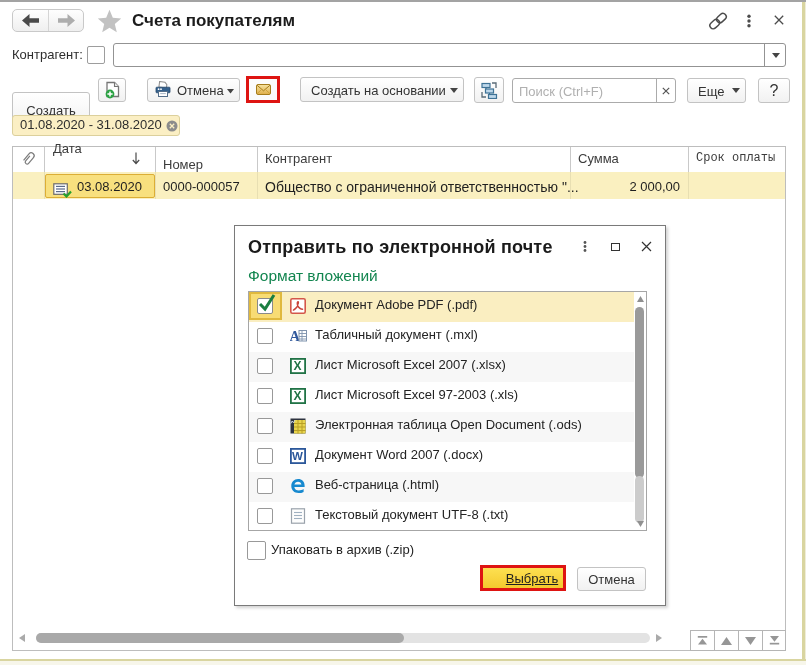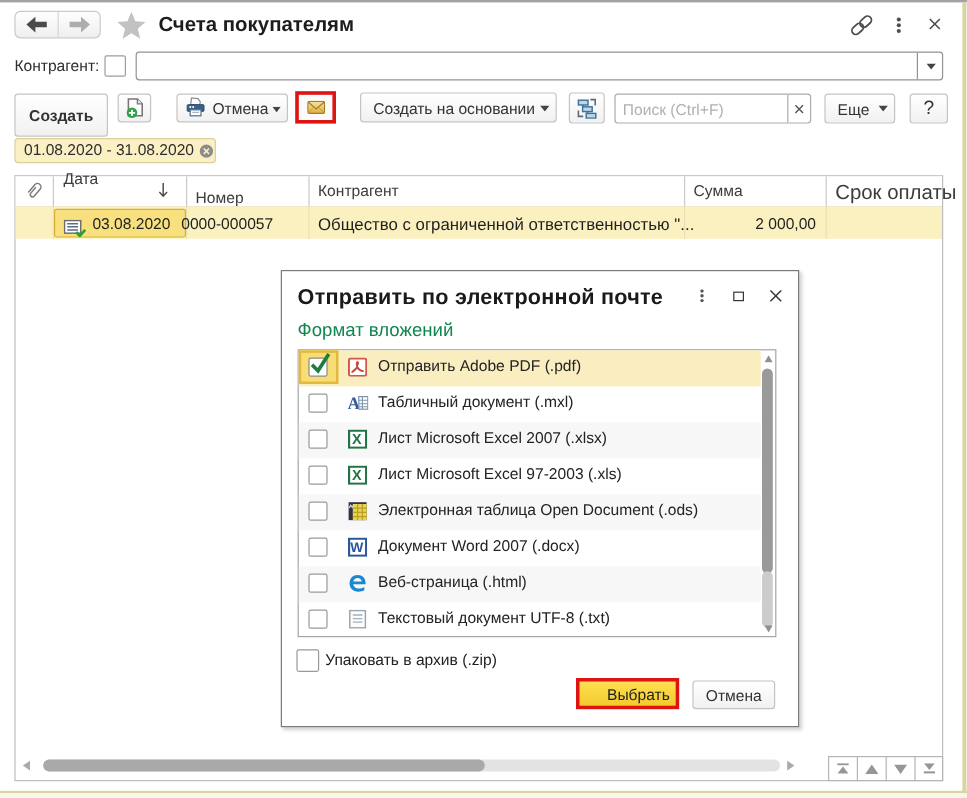--- a/index.html
+++ b/index.html
@@ -48,21 +48,21 @@
 </svg>
 
 <div class="abs" style="left:12px;top:47px;font-size:13px;color:#2e2e2e;">Контрагент:</div>
 <div class="abs" style="left:87px;top:46px;width:18px;height:18px;border:1px solid #9d9d9d;border-radius:2px;background:#fff;box-sizing:border-box;"></div>
 <div class="abs" style="left:113px;top:43px;width:673px;height:24px;border:1px solid #939393;border-radius:3px;background:#fff;box-sizing:border-box;"></div>
 <div class="abs" style="left:764px;top:44px;width:1px;height:22px;background:#939393;"></div>
 <svg class="abs" style="left:772px;top:53px;" width="8" height="5" viewBox="0 0 8 5">
     <path d="M0 0 L8 0 L4 5 Z" fill="#444"></path>
   </svg>
 
-<div class="btn" style="left:12px;top:78px;width:78px;height:36px;font-weight:bold;">Создать</div>
+<div class="btn" style="left:12px;top:92px;width:78px;height:36px;">Создать</div>
 <div class="btn" style="left:98px;top:78px;width:28px;height:24px;"></div>
 <svg class="abs" style="left:104px;top:81px;" width="17" height="18" viewBox="0 0 17 18">
   <path d="M3 1.5 L10.5 1.5 L14.5 5.5 L14.5 15.5 L3 15.5 Z" fill="#fff" stroke="#757575" stroke-width="1.3"></path>
   <path d="M10.5 1.5 L10.5 5.5 L14.5 5.5" fill="#ededed" stroke="#757575" stroke-width="1.1"></path>
   <circle cx="6" cy="13" r="4.4" fill="#2ca344"></circle>
   <path d="M6 10.4 V15.6 M3.4 13 H8.6" stroke="#fff" stroke-width="1.5"></path>
 </svg>
 <div class="btn" style="left:147px;top:78px;width:93px;height:24px;"></div>
 <svg class="abs" style="left:155px;top:81px;" width="16" height="17" viewBox="0 0 16 17">
   <g transform="rotate(7 8 4)">
@@ -136,41 +136,41 @@
 <div class="abs" style="left:688px;top:147px;width:1px;height:25px;background:#c9c9c9;"></div>
 <svg class="abs" style="left:20px;top:150px;" width="17" height="18" viewBox="0 0 17 18">
   <g transform="rotate(40 8.5 9)">
     <path d="M5.6 13.2 L5.6 4.8 a2.9 2.9 0 0 1 5.8 0 L11.4 12.3 a1.9 1.9 0 0 1 -3.8 0 L7.6 5.8" fill="none" stroke="#7d7d7d" stroke-width="1.25"></path>
   </g>
 </svg>
 <div class="abs" style="left:53px;top:141px;font-size:13px;color:#3c3c3c;">Дата</div>
 <div class="abs" style="left:163px;top:157px;font-size:13px;color:#3c3c3c;">Номер</div>
 <div class="abs" style="left:265px;top:151px;font-size:13px;color:#3c3c3c;">Контрагент</div>
 <div class="abs" style="left:578px;top:151px;font-size:13px;color:#3c3c3c;">Сумма</div>
-<div class="abs" style="left:696px;top:151px;font-size:17px;color:#3c3c3c;">Срок оплаты</div>
+<div class="abs" style="left:696px;top:151px;font-size:12px;color:#3c3c3c;font-family:Liberation Mono, monospace;">Срок оплаты</div>
 <svg class="abs" style="left:131px;top:152px;" width="10" height="13" viewBox="0 0 10 13">
   <path d="M5 0.5 V11 M1.8 8 L5 11.5 L8.2 8" fill="none" stroke="#4a4a4a" stroke-width="1.2"></path>
 </svg>
 
 <div class="abs" style="left:13px;top:172px;width:772px;height:27px;background:#faf0c0;"></div>
 <div class="abs" style="left:44px;top:172px;width:1px;height:27px;background:rgba(0,0,0,0.07);"></div>
 <div class="abs" style="left:155px;top:172px;width:1px;height:27px;background:rgba(0,0,0,0.07);"></div>
 <div class="abs" style="left:257px;top:172px;width:1px;height:27px;background:rgba(0,0,0,0.07);"></div>
 <div class="abs" style="left:570px;top:172px;width:1px;height:27px;background:rgba(0,0,0,0.07);"></div>
 <div class="abs" style="left:688px;top:172px;width:1px;height:27px;background:rgba(0,0,0,0.07);"></div>
 <div class="abs" style="left:45px;top:174px;width:110px;height:24px;background:#f8e07e;border:1.5px solid #dcae35;border-radius:2px;box-sizing:border-box;"></div>
 <svg class="abs" style="left:53px;top:183px;" width="19" height="15" viewBox="0 0 19 15">
   <rect x="0.8" y="0.8" width="13.5" height="10.5" fill="#fff" stroke="#6b6b6b" stroke-width="1.2"></rect>
   <line x1="3" y1="3.4" x2="12" y2="3.4" stroke="#5a6a8a" stroke-width="1.2"></line>
   <line x1="3" y1="6" x2="12" y2="6" stroke="#5a6a8a" stroke-width="1.2"></line>
   <line x1="3" y1="8.6" x2="12" y2="8.6" stroke="#5a6a8a" stroke-width="1.2"></line>
   <path d="M10.5 10.5 L13.5 13.5 L18 8.5" fill="none" stroke="#27a12e" stroke-width="2.2"></path>
 </svg>
 <div class="abs" style="left:77px;top:179px;font-size:13px;color:#1f1f1f;">03.08.2020</div>
-<div class="abs" style="left:151px;top:179px;font-size:13px;color:#1f1f1f;">0000-000057</div>
+<div class="abs" style="left:163px;top:179px;font-size:13px;color:#1f1f1f;">0000-000057</div>
 <div class="abs" style="left:265px;top:179px;font-size:14px;color:#1f1f1f;">Общество с ограниченной ответственностью "...</div>
 <div class="abs" style="left:570px;top:179px;width:110px;text-align:right;font-size:13px;color:#1f1f1f;">2 000,00</div>
 
 <svg class="abs" style="left:18px;top:633px;" width="8" height="10" viewBox="0 0 8 10">
     <path d="M7 1 L1 5 L7 9 Z" fill="#aaa"></path>
   </svg>
 <div class="abs" style="left:36px;top:633px;width:614px;height:10px;background:#e3e3e3;border-radius:5px;"></div>
 <div class="abs" style="left:36px;top:633px;width:368px;height:10px;background:#a9a9a9;border-radius:5px;"></div>
 <svg class="abs" style="left:655px;top:633px;" width="8" height="10" viewBox="0 0 8 10">
     <path d="M1 1 L7 5 L1 9 Z" fill="#aaa"></path>
@@ -266,21 +266,21 @@
 <svg class="abs" style="left:290px;top:478px;" width="16" height="16" viewBox="0 0 16 16">
   <path d="M8.1 1.1 C11.9 1.1 14.6 3.6 14.6 7.6 L14.6 8.9 L4.3 8.9 C4.7 11.2 6.4 12.5 8.9 12.5 C10.6 12.5 12 12.1 13.6 11.1 L13.6 13.9 C12.2 14.7 10.5 15.1 8.6 15.1 C4.2 15.1 1.3 12.3 1.3 8.1 C1.3 4 4.1 1.1 8.1 1.1 Z M8.0 3.7 C6.2 3.7 4.8 4.8 4.4 6.6 L11.4 6.6 C11.2 4.8 9.9 3.7 8.0 3.7 Z" fill="#1789cf"></path>
 </svg>
 <svg class="abs" style="left:290px;top:508px;" width="16" height="16" viewBox="0 0 16 16">
   <rect x="1.5" y="0.8" width="13" height="14.4" fill="#fdfdfd" stroke="#9aa2ab" stroke-width="1.2"></rect>
   <line x1="4" y1="4.5" x2="12" y2="4.5" stroke="#9fb0c0" stroke-width="1.1"></line>
   <line x1="4" y1="7.5" x2="12" y2="7.5" stroke="#9fb0c0" stroke-width="1.1"></line>
   <line x1="4" y1="10.5" x2="12" y2="10.5" stroke="#9fb0c0" stroke-width="1.1"></line>
 </svg>
 
-<div class="abs" style="left:315px;top:297px;font-size:13px;color:#232323;">Отправить Adobe PDF (.pdf)</div>
+<div class="abs" style="left:315px;top:297px;font-size:13px;color:#232323;">Документ Adobe PDF (.pdf)</div>
 <div class="abs" style="left:315px;top:327px;font-size:13px;color:#232323;">Табличный документ (.mxl)</div>
 <div class="abs" style="left:315px;top:357px;font-size:13px;color:#232323;text-align:right;">Лист Microsoft Excel 2007 (.xlsx)</div>
 <div class="abs" style="left:315px;top:387px;font-size:13px;color:#232323;">Лист Microsoft Excel 97-2003 (.xls)</div>
 <div class="abs" style="left:315px;top:417px;font-size:13px;color:#232323;">Электронная таблица Open Document (.ods)</div>
 <div class="abs" style="left:315px;top:447px;font-size:13px;color:#232323;">Документ Word 2007 (.docx)</div>
 <div class="abs" style="left:315px;top:477px;font-size:13px;color:#232323;">Веб-страница (.html)</div>
 <div class="abs" style="left:315px;top:507px;font-size:13px;color:#232323;">Текстовый документ UTF-8 (.txt)</div>
 
 <svg class="abs" style="left:637px;top:296px;" width="7" height="6" viewBox="0 0 7 6">
     <path d="M3.5 0 L7 6 L0 6 Z" fill="#909090"></path>
@@ -288,14 +288,14 @@
 <div class="abs" style="left:635px;top:307px;width:9px;height:171px;background:#9a9a9a;border-radius:4.5px;"></div>
 <div class="abs" style="left:635px;top:476px;width:9px;height:47px;background:#cccccc;border-radius:4.5px;"></div>
 <svg class="abs" style="left:637px;top:521px;" width="7" height="6" viewBox="0 0 7 6">
     <path d="M0 0 L7 0 L3.5 6 Z" fill="#909090"></path>
   </svg>
 
 <div class="abs" style="left:247px;top:541px;width:19px;height:19px;border:1px solid #999;border-radius:2px;background:#fff;box-sizing:border-box;"></div>
 <div class="abs" style="left:271px;top:542px;font-size:13px;color:#232323;">Упаковать в архив (.zip)</div>
 
 <div class="abs" style="left:480px;top:565px;width:86px;height:26px;border:3px solid #de1412;box-sizing:border-box;background:linear-gradient(#fde051,#f4ca2e);"></div>
-<div class="abs" style="left:480px;top:565px;width:104px;height:26px;box-sizing:border-box;display:flex;align-items:center;justify-content:center;font-size:13px;color:#1f1f1f;">Выбрать</div>
+<div class="abs" style="left:480px;top:565px;width:104px;height:26px;box-sizing:border-box;display:flex;align-items:center;justify-content:center;font-size:13px;color:#1f1f1f;text-decoration:underline;">Выбрать</div>
 <div class="btn" style="left:577px;top:567px;width:69px;height:24px;">Отмена</div>
 
 </body></html>

